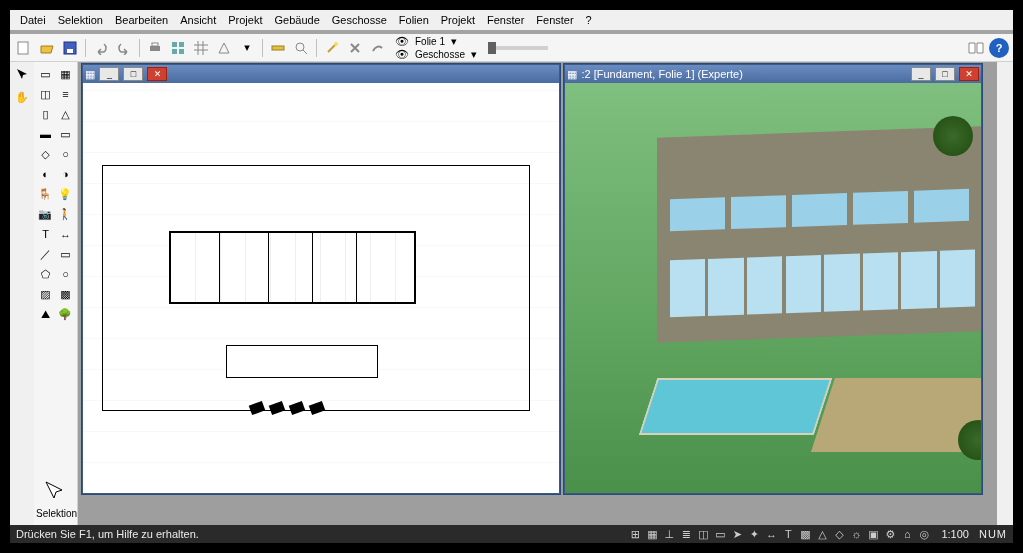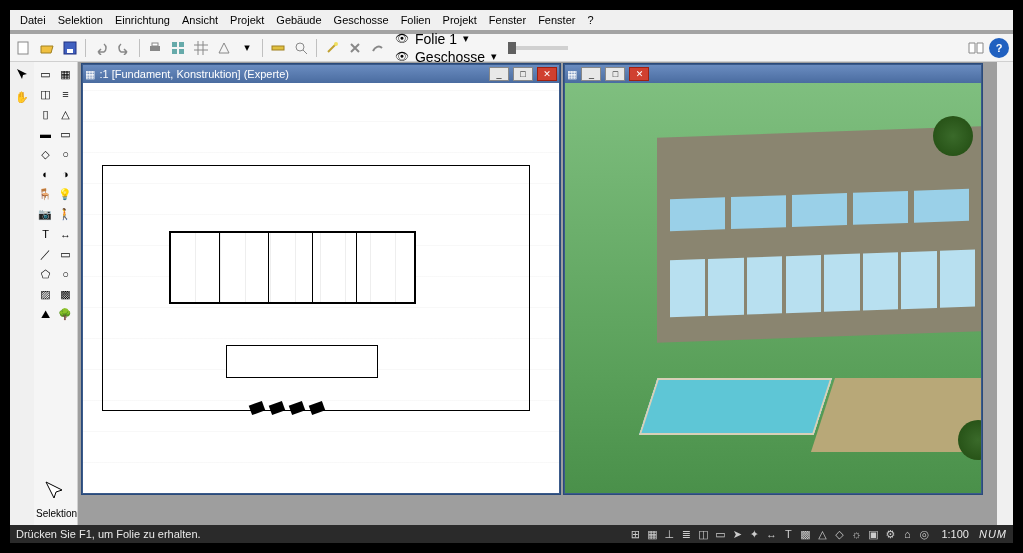--- a/index.html
+++ b/index.html
@@ -3,21 +3,21 @@
 <meta charset="utf-8">
 <style>
 * { margin: 0; padding: 0; box-sizing: border-box; font-family: "Segoe UI", Tahoma, sans-serif; font-size: 11px; }
 body { width: 1023px; height: 553px; background: #000; overflow: hidden; position: relative; }
 .app { position: absolute; left: 10px; top: 10px; right: 10px; bottom: 10px; background: #fff; display: flex; flex-direction: column; }
 .menubar { background: #f0f0f0; display: flex; gap: 0; padding: 2px 4px; border-bottom: 4px solid #a3a3a3; }
 .menubar span { padding: 2px 6px; cursor: default; }
 .toolbar { background: #f5f5f5; display: flex; align-items: center; gap: 3px; padding: 2px 4px; border-bottom: 1px solid #d0d0d0; height: 28px; }
 .tb-icon { width: 20px; height: 20px; border: 1px solid transparent; display: inline-flex; align-items: center; justify-content: center; cursor: pointer; border-radius: 2px; }
 .tb-sep { width: 1px; height: 18px; background: #c0c0c0; margin: 0 2px; }
-.layer-box { font-size: 14px; padding: 1px 4px; }
+.layer-box { font-size: 10px; padding: 1px 4px; }
 .slider-box { display: flex; align-items: center; gap: 4px; }
 .slider-track { width: 60px; height: 4px; background: #d0d0d0; position: relative; }
 .slider-thumb { position: absolute; width: 8px; height: 12px; background: #606060; top: -4px; left: 0; }
 .workspace { flex: 1; display: flex; background: #9e9e9e; position: relative; }
 .left-toolbox { width: 24px; background: #f0f0f0; padding: 2px; display: flex; flex-direction: column; gap: 3px; }
 .lt-icon { width: 20px; height: 20px; border: 1px solid transparent; display: flex; align-items: center; justify-content: center; cursor: pointer; }
 .palette { width: 44px; background: #f5f5f5; border-right: 1px solid #d0d0d0; display: flex; flex-direction: column; gap: 2px; padding: 2px; }
 .pal-row { display: flex; gap: 1px; height: 18px; }
 .pal-row .lt-icon { width: 20px; flex:1; }
 .sel-panel { margin-top: auto; text-align: center; padding: 4px 0; }
@@ -45,31 +45,31 @@
 .bldg3d .windows2 span { flex:1; background:#b8e0f0; }
 .pool3d { position: absolute; left: 20%; bottom: 14%; width: 42%; height: 14%; background: #5ec6d6; transform: skewX(-18deg); box-shadow: 0 0 0 2px #d8d0b8 inset; }
 .deck3d { position: absolute; left: 62%; bottom: 10%; width: 40%; height: 18%; background: #b8a878; transform: skewX(-18deg); }
 .tree { position:absolute; width:40px; height:40px; background: radial-gradient(#3a6a2a,#204a10); border-radius:50%; }
 .right-bar { width: 16px; background: #f0f0f0; }
 .statusbar { height: 18px; background: #2a2a2a; color: #eaeaea; display: flex; align-items: center; padding: 0 6px; gap: 10px; font-size: 10px; }
 .statusbar .flex { flex:1; }
 .status-icons { display:flex; gap:3px; align-items:center; }
 .status-icons span { width:14px; height:14px; display:inline-block; text-align:center; line-height:14px; color:#ccc; }
 .scale { color:#eaeaea; }
-.num { color:#eaeaea; letter-spacing:1px;font-style:italic; }
+.num { color:#eaeaea; letter-spacing:1px; }
 </style>
 </head>
 <body>
 
 <div class="app">
 
   <div class="menubar">
     <span>Datei</span>
     <span>Selektion</span>
-    <span>Einrichtung</span>
+    <span>Bearbeiten</span>
     <span>Ansicht</span>
     <span>Projekt</span>
     <span>Gebäude</span>
     <span>Geschosse</span>
     <span>Folien</span>
     <span>Projekt</span>
     <span>Fenster</span>
     <span>Fenster</span>
     <span>?</span>
   </div>
@@ -253,21 +253,20 @@
           </svg>
         <div class="sel-label">Selektion</div>
       </div>
     </div>
 
     <div class="mdi">
 
       <div class="child-win" style="left:4px; top:2px; width:478px; height:430px">
         <div class="cw-title">
           <span>▦</span>
-          <span class="caption">:1 [Fundament, Konstruktion] (Experte)</span>
           <span class="win-btn">_</span>
           <span class="win-btn">□</span>
           <span class="win-btn close">✕</span>
         </div>
         <div class="cw-body">
           <div class="plan-area">
             <div class="plan-grid"></div>
             <div class="plan-frame"></div>
             <div class="plan-bldg">
               <div style="position:absolute;left:20%;top:0;bottom:0;border-left:1px solid #000"></div>
@@ -282,20 +281,21 @@
               <div style="width:14px;height:10px;background:#000;transform:rotate(-20deg)"></div>
               <div style="width:14px;height:10px;background:#000;transform:rotate(-20deg)"></div>
             </div>
           </div>
         </div>
       </div>
 
       <div class="child-win" style="left:486px; top:2px; width:418px; height:430px">
         <div class="cw-title">
           <span>▦</span>
+          <span class="caption">:2 [Fundament, Folie 1] (Experte)</span>
           <span class="win-btn">_</span>
           <span class="win-btn">□</span>
           <span class="win-btn close">✕</span>
         </div>
         <div class="cw-body">
           <div class="view3d">
             <div class="bldg3d">
               <div class="windows">
                   <span></span>
                   <span></span>
@@ -321,21 +321,21 @@
           </div>
         </div>
       </div>
 
     </div>
 
     <div class="right-bar"></div>
   </div>
 
   <div class="statusbar">
-    <span>Drücken Sie F1, um Folie zu erhalten.</span>
+    <span>Drücken Sie F1, um Hilfe zu erhalten.</span>
     <span class="flex"></span>
     <div class="status-icons">
       <span>⊞</span>
       <span>▦</span>
       <span>⊥</span>
       <span>≣</span>
       <span>◫</span>
       <span>▭</span>
       <span>➤</span>
       <span>✦</span>

